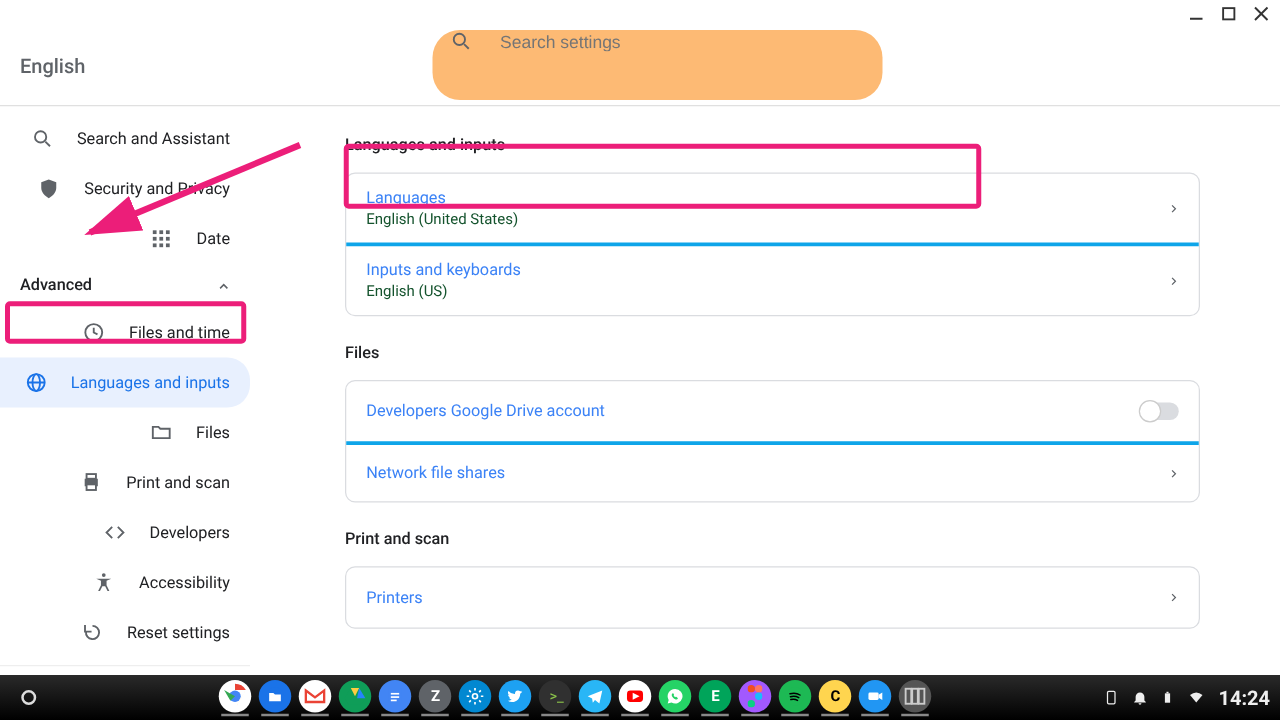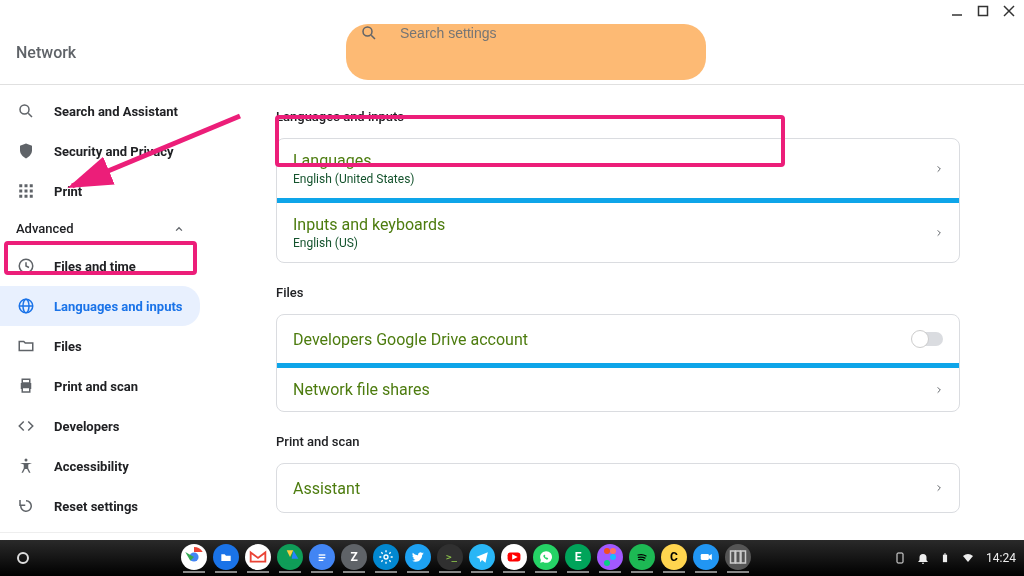--- a/index.html
+++ b/index.html
@@ -6,43 +6,43 @@
   html, body { margin: 0; padding: 0; font-family: "Roboto", "Arial", sans-serif; background: #fff; color: #202124; width: 1024px; height: 576px; overflow: hidden; }
   .window-controls { position: absolute; top: 4px; right: 8px; display: flex; gap: 12px; font-size: 14px; color: #333; }
   .wc-btn { width: 14px; height: 14px; display:flex; align-items:center; justify-content:center; cursor:pointer; }
   .header { display: flex; align-items: center; padding: 0 16px; height: 64px; margin-top: 20px; }
   .header-title { font-size: 16px; color: #5f6368; font-weight: 500; flex: 0 0 330px; }
   .searchbar { display:flex; align-items:flex-start; background:#fdba74; border-radius: 22px; width: 360px; height: 56px; padding: 0 14px; gap: 20px; }
   .searchbar input { border:none; background:transparent; outline:none; font-size:14px; color:#5f6368; width: 100%; }
   .divider { height:1px; background:#e0e0e0; width:100%; }
   .body { display:flex; height: calc(576px - 84px - 36px); }
   .sidebar { width: 200px; padding-top: 6px; font-size: 13px; color:#202124; }
-  .nav-item { display:flex; align-items:center; gap:18px; padding: 10px 16px; border-radius: 0 18px 18px 0; cursor:pointer; font-weight:700; }
+  .nav-item { display:flex; align-items:center; gap:18px; padding: 10px 16px; border-radius: 0 18px 18px 0; cursor:pointer; font-weight:400;justify-content:flex-end; }
   .nav-item.selected { background:#e8f0fe; color:#1a73e8; }
   .nav-icon { width:20px; height:20px; display:flex; align-items:center; justify-content:center; color:#5f6368; }
   .nav-item.selected .nav-icon { color:#1a73e8; }
   .adv { display:flex; align-items:center; justify-content:space-between; padding: 10px 16px; font-size:13px; color:#202124; cursor:pointer; font-weight:500; }
   .about { padding: 14px 16px; font-size:13px; color:#202124; cursor:pointer; font-weight:500; border-top: 1px solid #eee; margin-top: 6px; }
   .content { flex:1; padding: 16px 64px 0 76px; overflow-y: auto; }
   .section-title { font-size: 13px; color:#202124; font-weight:500; margin: 8px 0 14px 0; }
   .card { border:1px solid #dadce0; border-radius:8px; background:#fff; margin-bottom: 22px; }
-  .row { display:flex; align-items:center; justify-content:space-between; padding: 12px 16px; border-top:5px solid #0ea5e9; cursor:pointer; min-height: 48px; }
+  .row { display:flex; align-items:center; justify-content:space-between; padding: 12px 16px; border-top:3px solid #0ea5e9; cursor:pointer; min-height: 48px; }
   .row:first-child { border-top: none; }
-  .row .label { font-size:16px; color:#4d7c0f; }
+  .row .label { font-size:13px; color:#3b82f6; }
   .row .sub { font-size:12px; color:#14532d; margin-top:2px; }
   .row .chev { color:#5f6368; }
   .toggle { width:30px; height:14px; background:#dadce0; border-radius:8px; position:relative; }
   .toggle::after { content:""; position:absolute; width:16px; height:16px; background:#fff; border:1px solid #ccc; border-radius:50%; top:-2px; left:-2px; }
   .annot-box { position:absolute; border:4px solid #ec1e79; border-radius:4px; pointer-events:none; }
   .annot-arrow { position:absolute; pointer-events:none; }
   .shelf { position:absolute; left:0; right:0; bottom:0; height:36px; background: linear-gradient(180deg,#2a2a2a,#000); display:flex; align-items:center; padding: 0 8px; color:#eee; }
   .shelf-left { width:30px; display:flex; justify-content:center; }
   .shelf-apps { flex:1; display:flex; gap:6px; justify-content:center; align-items:center; }
   .app-icon { width:26px; height:26px; border-radius:50%; display:flex; align-items:center; justify-content:center; font-size:12px; color:#fff; font-weight:bold; }
-  .shelf-tray { display:flex; align-items:center; gap:10px; font-size:12px; }
+  .shelf-tray { display:flex; align-items:center; gap:10px; font-size:16px;font-weight:bold; }
   svg { display:block; }
   .launcher { width:12px; height:12px; border-radius:50%; border:2px solid #ddd; }
   .pin-bar { width:22px; height:2px; background:#888; margin:0 auto; margin-top:1px;}
 </style>
 </head>
 <body>
 
 <div class="window-controls">
   <span class="wc-btn">
       <svg width="12" height="12">
@@ -56,21 +56,21 @@
     </span>
   <span class="wc-btn">
       <svg width="12" height="12">
         <line x1="1" y1="1" x2="11" y2="11" stroke="#333" stroke-width="1.5"></line>
         <line x1="11" y1="1" x2="1" y2="11" stroke="#333" stroke-width="1.5"></line>
       </svg>
     </span>
 </div>
 
 <div class="header">
-  <div class="header-title">Network</div>
+  <div class="header-title">English</div>
   <div class="searchbar">
     <span>
       <svg width="18" height="18" viewBox="0 0 24 24" fill="none">
           <circle cx="10" cy="10" r="6" stroke="#5f6368" stroke-width="2"></circle>
           <line x1="15" y1="15" x2="20" y2="20" stroke="#5f6368" stroke-width="2"></line>
         </svg>
     </span>
     <input type="text" placeholder="Search settings" style="">
   </div>
 </div>
@@ -106,21 +106,21 @@
             <rect x="10" y="3" width="4" height="4"></rect>
             <rect x="17" y="3" width="4" height="4"></rect>
             <rect x="3" y="10" width="4" height="4"></rect>
             <rect x="10" y="10" width="4" height="4"></rect>
             <rect x="17" y="10" width="4" height="4"></rect>
             <rect x="3" y="17" width="4" height="4"></rect>
             <rect x="10" y="17" width="4" height="4"></rect>
             <rect x="17" y="17" width="4" height="4"></rect>
           </svg>
         </span>
-      <span>Print</span>
+      <span>Date</span>
     </div>
 
     <div class="adv">
       <span>Advanced</span>
       <span>
           <svg width="10" height="10" viewBox="0 0 24 24">
             <polyline points="5,16 12,9 19,16" fill="none" stroke="#5f6368" stroke-width="3"></polyline>
           </svg>
         </span>
     </div>
@@ -241,21 +241,21 @@
             <svg width="8" height="12" viewBox="0 0 24 24">
               <polyline points="8,4 16,12 8,20" fill="none" stroke="currentColor" stroke-width="3"></polyline>
             </svg>
           </span>
       </div>
     </div>
 
     <div class="section-title">Print and scan</div>
     <div class="card">
       <div class="row">
-        <div class="label">Assistant</div>
+        <div class="label">Printers</div>
         <span class="chev">
             <svg width="8" height="12" viewBox="0 0 24 24">
               <polyline points="8,4 16,12 8,20" fill="none" stroke="currentColor" stroke-width="3"></polyline>
             </svg>
           </span>
       </div>
 
     </div>
 
   </div>

